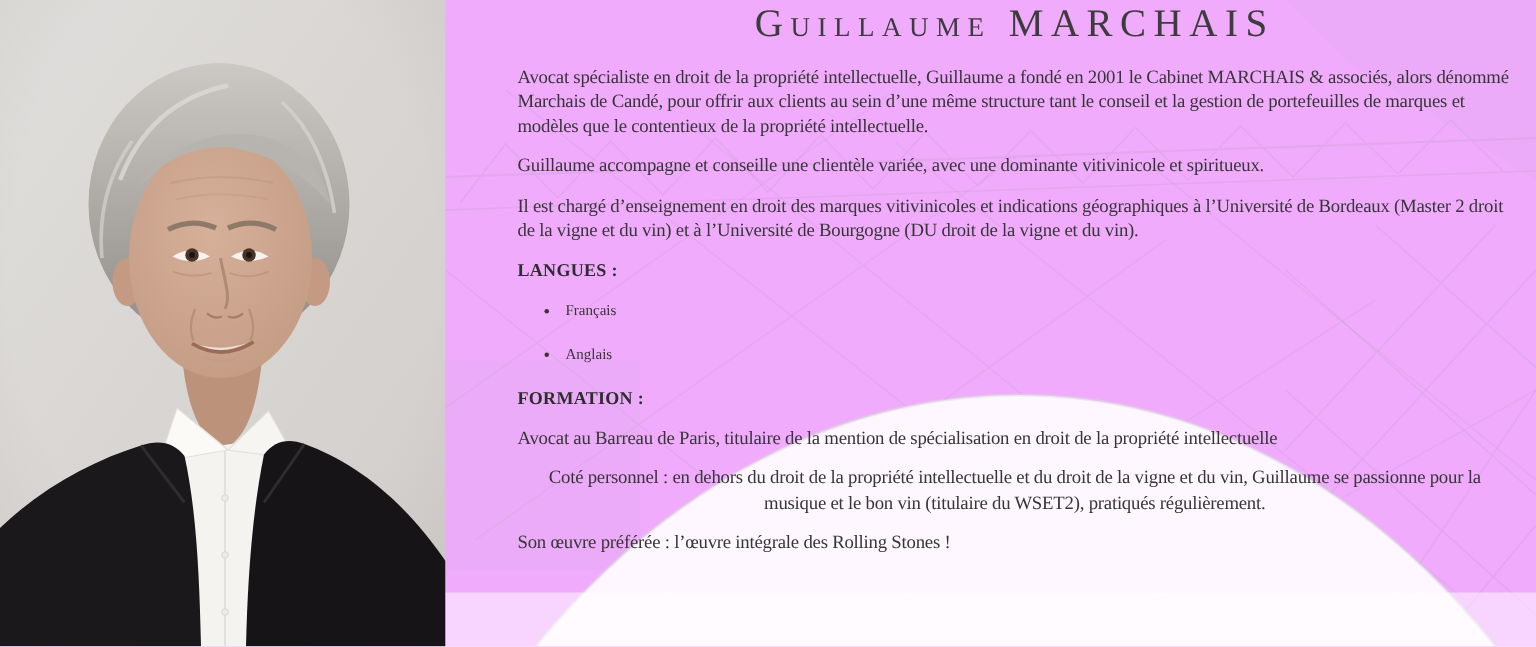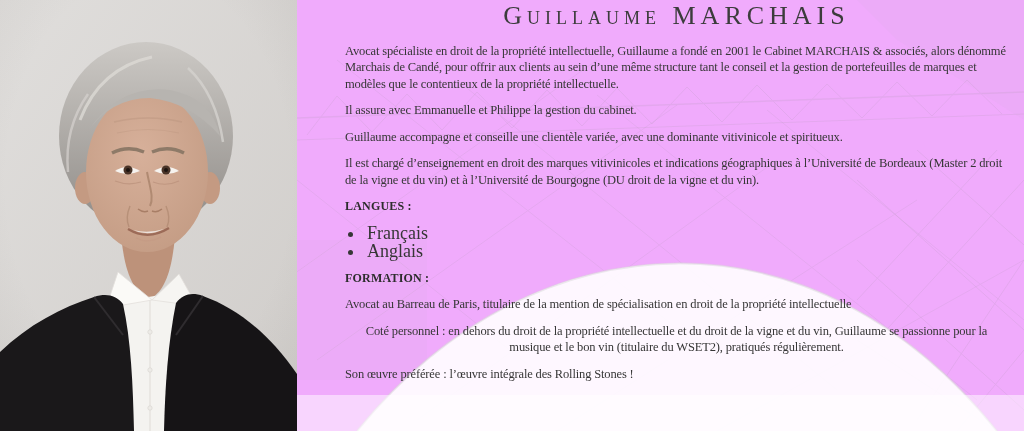--- a/index.html
+++ b/index.html
@@ -18,21 +18,21 @@
     font-size:26px;line-height:1.15;letter-spacing:5px;color:#3c3c3c;
   }
   .content-inner p{
     margin:2px 0 10px 0;font-size:12.5px;line-height:16.5px;letter-spacing:-0.15px;color:#363636;
   }
   .content-inner h2{
     margin:0 0 10px 0;font-size:12px;line-height:16.5px;letter-spacing:0.2px;
     font-weight:700;color:#2d2d2d;
   }
   ul.bullet-list{margin:0 0 10px 0;padding:0 0 0 18px;list-style:disc;}
-  ul.bullet-list li{font-size:18px;line-height:16.5px;color:#363636;margin:2px;padding-left:2px;}
+  ul.bullet-list li{font-size:10px;line-height:16.5px;color:#363636;margin:12px;padding-left:2px;}
   p.personal-first{margin-top:8px;text-align:center;}
 </style>
 </head>
 <body>
 
 <div class="page">
 
   <div class="photo-col">
     <svg width="297" height="431" viewBox="0 0 297 431" xmlns="http://www.w3.org/2000/svg">
       <defs>
@@ -147,21 +147,20 @@
       <rect x="0" y="240" width="130" height="140" fill="#c0c0c0" opacity="0.06"></rect>
       <path d="M60,431 C240,210 520,205 700,431 Z" fill="#ffffff" opacity="0.9"></path>
       <path d="M60,431 C240,210 520,205 700,431" stroke="#d9d9d9" stroke-width="2" opacity="0.5" fill="none"></path>
       <rect x="0" y="395" width="727" height="36" fill="#ffffff" opacity="0.5"></rect>
     </svg>
 
     <div class="content-inner">
       <h1 class="profile-title">Guillaume MARCHAIS</h1>
 
       <p>Avocat spécialiste en droit de la propriété intellectuelle, Guillaume a fondé en 2001 le Cabinet MARCHAIS &amp; associés, alors dénommé Marchais de Candé, pour offrir aux clients au sein d’une même structure tant le conseil et la gestion de portefeuilles de marques et modèles que le contentieux de la propriété intellectuelle.</p>
-      <p>Il assure avec Emmanuelle et Philippe la gestion du cabinet.</p>
       <p>Guillaume accompagne et conseille une clientèle variée, avec une dominante vitivinicole  et spiritueux.</p>
       <p>Il est chargé d’enseignement en droit des marques vitivinicoles et indications géographiques à l’Université de Bordeaux (Master 2 droit de la vigne et du vin) et à l’Université de Bourgogne (DU droit de la vigne et du vin).</p>
 
       <h2>LANGUES :</h2>
       <ul class="bullet-list">
         <li>Français</li>
         <li>Anglais</li>
       </ul>
 
       <h2>FORMATION :</h2>

